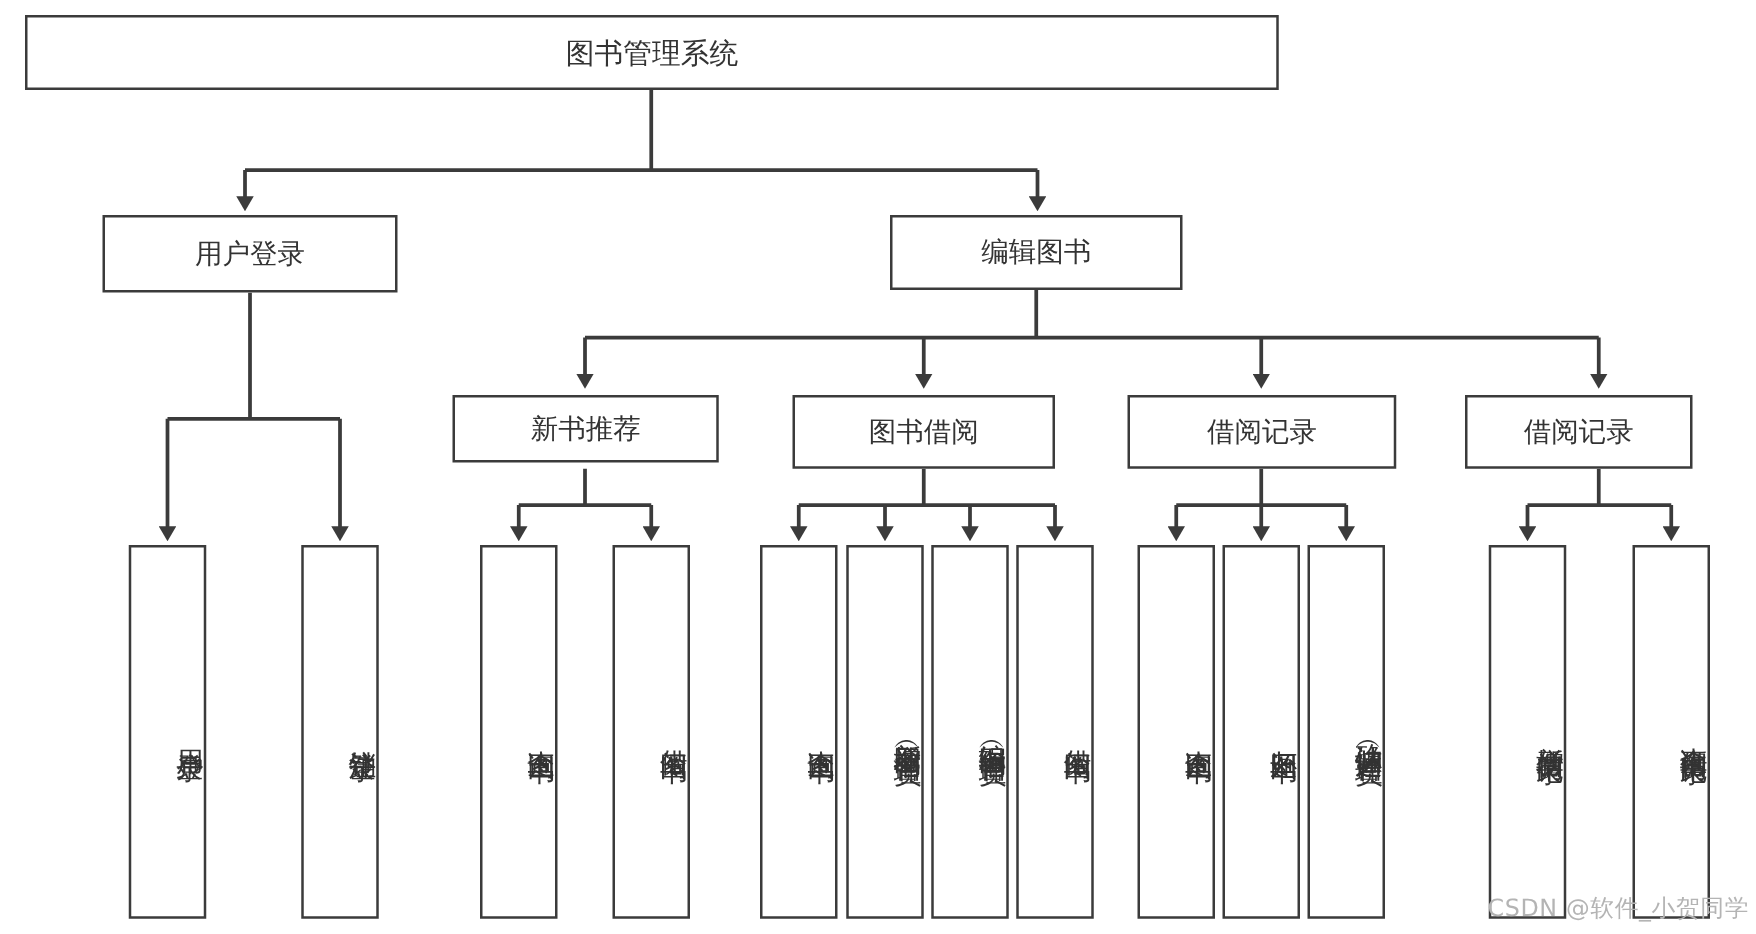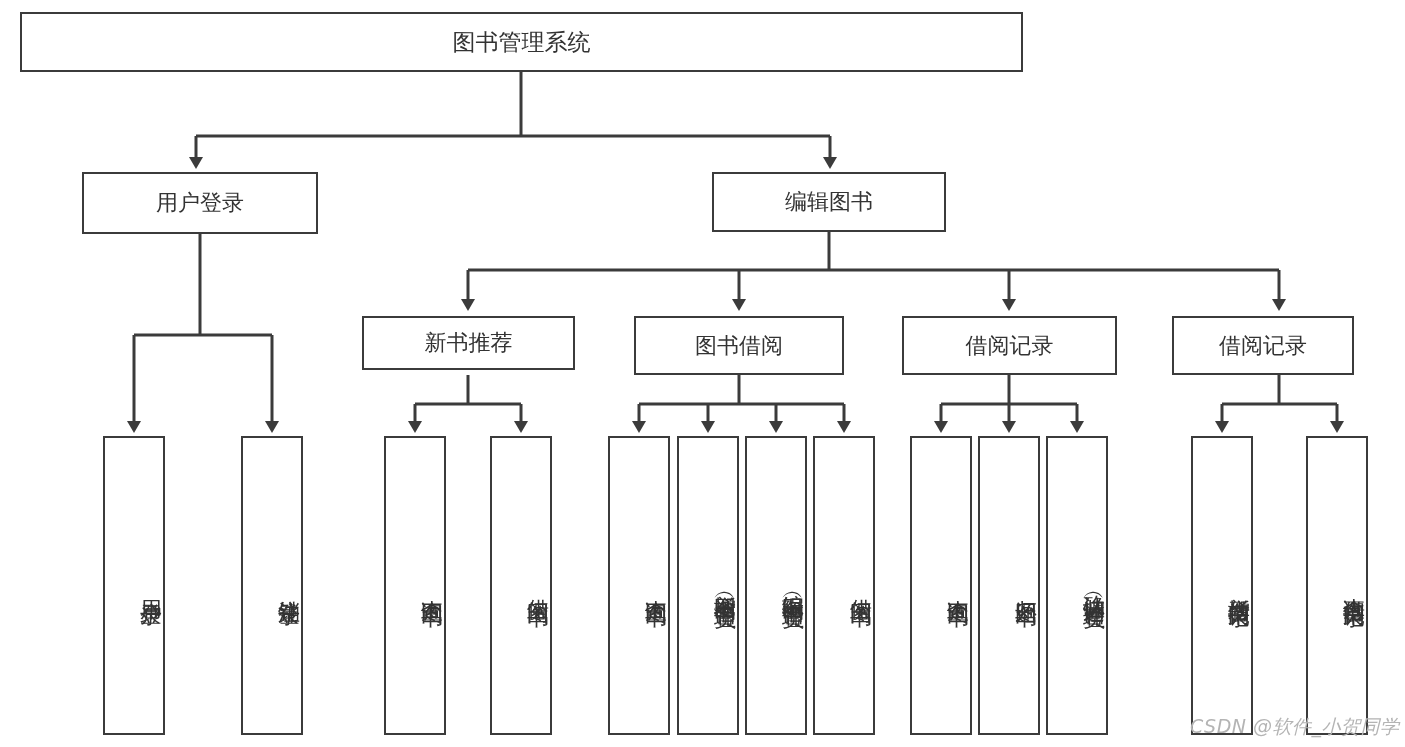--- a/index.html
+++ b/index.html
@@ -185,15 +185,15 @@
   </div>
 
   <div class="node leaf" style="left:1191px; top:436px; width:62px; height:299px;">
     <span class="vlabel">新增借阅记录</span>
   </div>
 
   <div class="node leaf" style="left:1306px; top:436px; width:62px; height:299px;">
     <span class="vlabel">查询借阅记录</span>
   </div>
 
-  <div class="watermark" style="left:1190px; top:714px;font-style:italic;">CSDN @软件_小贺同学</div>
+  <div class="watermark" style="left:1190px; top:714px;">CSDN @软件_小贺同学</div>
 
 </div>
 
 </body></html>

